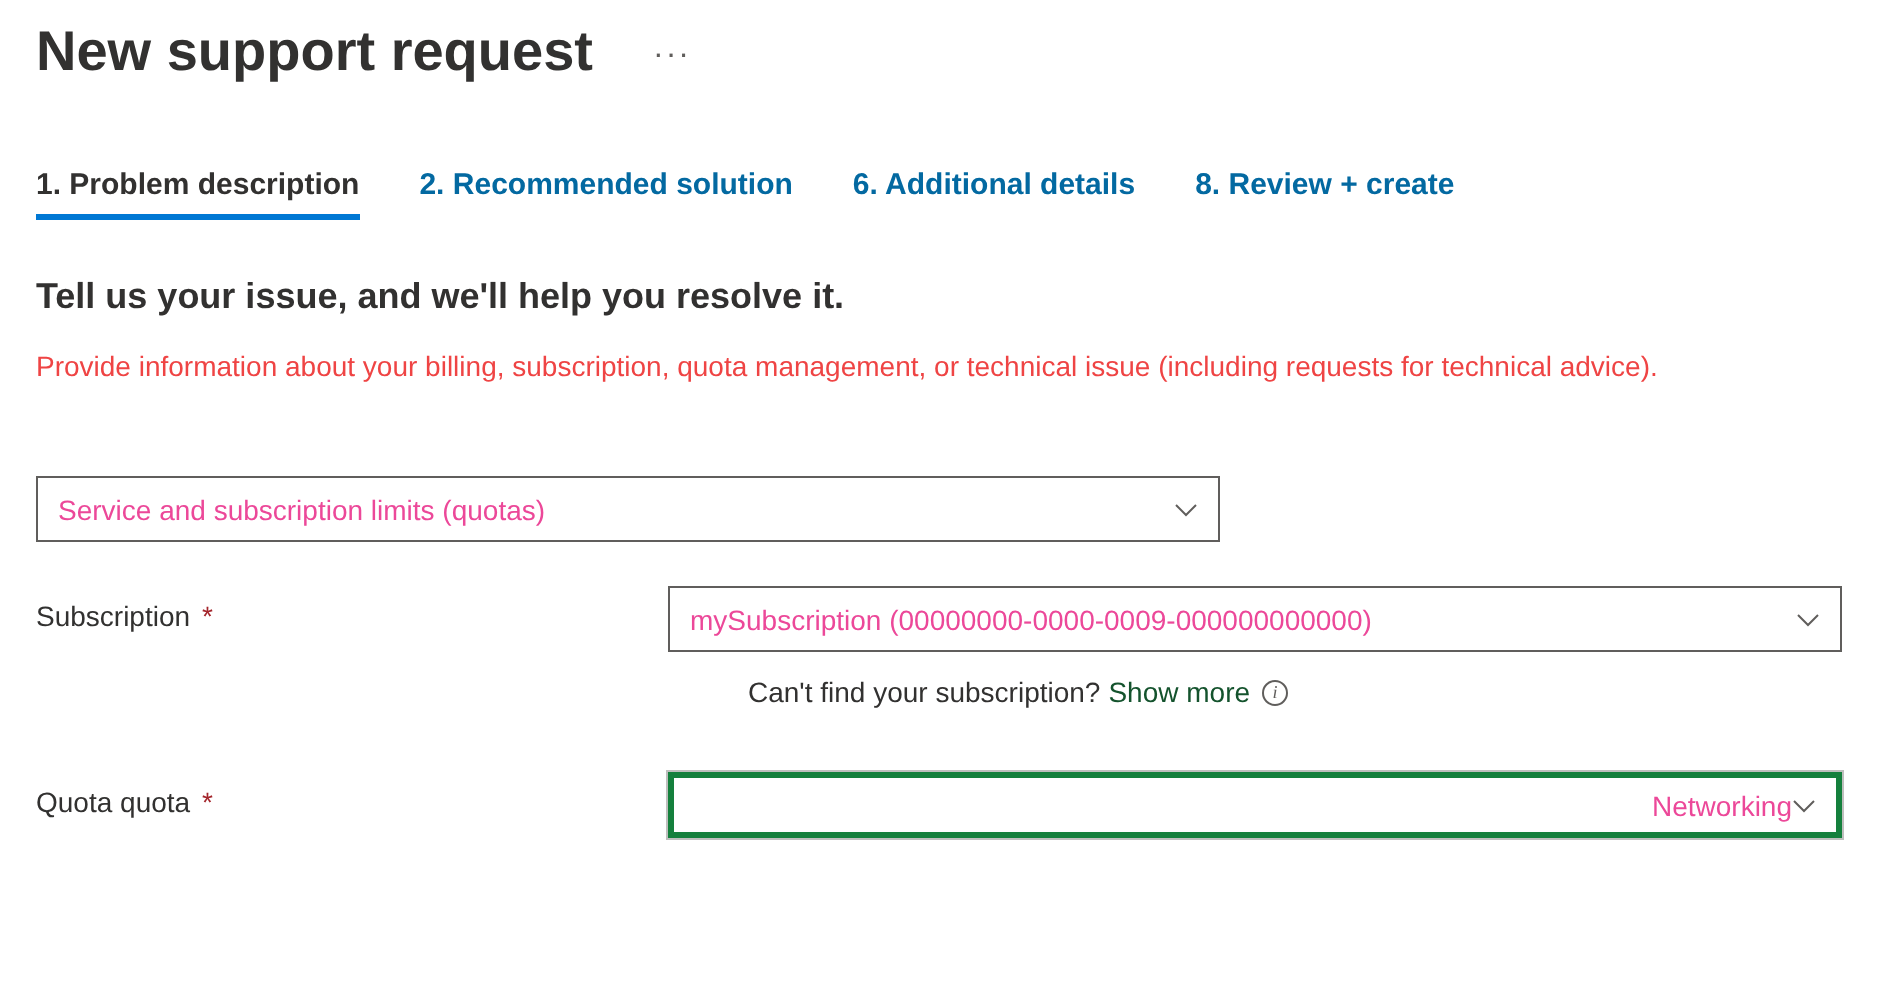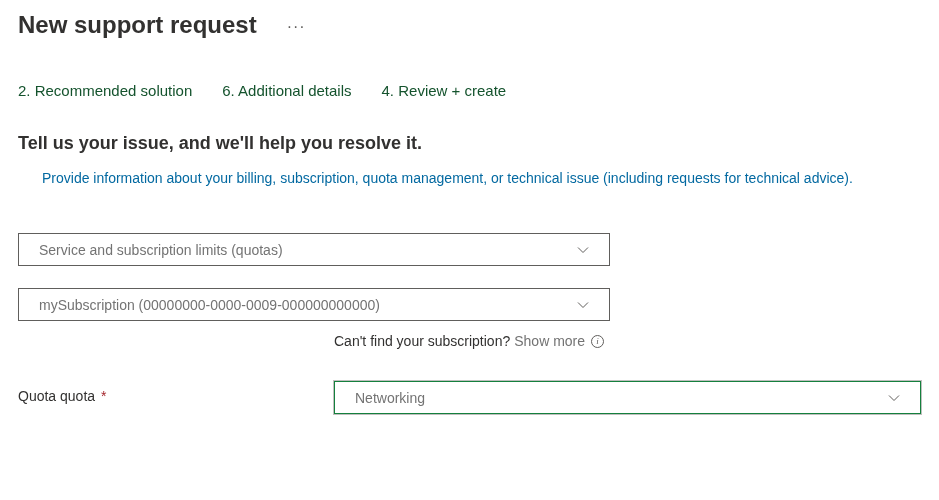--- a/index.html
+++ b/index.html
@@ -10,21 +10,21 @@
       padding: 0 18px;
       width: 939px;
     }
     .header-row {
       display: flex;
       align-items: center;
       margin-top: 10px;
       margin-bottom: 42px;
     }
     .page-title {
-      font-size: 24px;
+      font-size: 28px;
       font-weight: 600;
       color: #323130;
     }
     .ellipsis-btn {
       margin-left: 26px;
       color: #605e5c;
       font-size: 16px;
       letter-spacing: 1px;
       cursor: pointer;
       user-select: none;
@@ -32,42 +32,42 @@
       margin-top: 4px;
     }
     .tabs {
       display: flex;
       gap: 30px;
       border-bottom: none;
       margin-bottom: 28px;
     }
     .tab {
       font-size: 15px;
-      color: #14532d;
+      color: #0369a1;
       padding-bottom: 6px;
       cursor: pointer;
+      font-weight: bold;
     }
     .tab.active {
       color: #323130;
       font-weight: 600;
       border-bottom: 3px solid #0078d4;
     }
     .section-heading {
       font-size: 18px;
       font-weight: 600;
       color: #323130;
       margin-bottom: 14px;
     }
     .section-desc {
       font-size: 14px;
-      color: #0369a1;
+      color: #ef4444;
       line-height: 1.5;
       margin-bottom: 44px;
       max-width: 880px;
-      margin-left: 24px;
     }
     .form-row {
       display: flex;
       align-items: flex-start;
       margin-bottom: 22px;
     }
     .form-label-cell {
       width: 316px;
       flex-shrink: 0;
       font-size: 14px;
@@ -83,51 +83,53 @@
       max-width: 592px;
     }
     .select-box {
       width: 100%;
       height: 33px;
       border: 1px solid #605e5c;
       background: #ffffff;
       display: flex;
       align-items: center;
       justify-content: space-between;
-      padding: 0 20px;
-      font-size: 14px;
-      color: #737373;
+      padding: 0 10px;
+      font-size: 14px;
+      color: #ec4899;
       cursor: pointer;
     }
     .select-box.highlighted {
-      border: 1px solid #15803d;
+      border: 3px solid #15803d;
       outline: 1px solid rgba(96,94,92,0.4);
+      justify-content: flex-end;
     }
     .chevron {
       width: 12px;
       height: 12px;
       flex-shrink: 0;
     }
     .helper-row {
       display: flex;
       margin-top: -10px;
       margin-bottom: 32px;
+      gap: 40px;
     }
     .helper-spacer {
       width: 316px;
       flex-shrink: 0;
     }
     .helper-text {
       font-size: 14px;
       color: #323130;
       display: flex;
       align-items: center;
     }
     .helper-text a {
-      color: #737373;
+      color: #14532d;
       text-decoration: none;
       cursor: pointer;
       margin-left: 4px;
     }
     .info-icon {
       width: 13px;
       height: 13px;
       border: 1px solid #605e5c;
       border-radius: 50%;
       display: inline-flex;
@@ -143,40 +145,45 @@
   </style>
 </head>
 <body>
 
 <div class="header-row">
   <h1 class="page-title">New support request</h1>
   <span class="ellipsis-btn">···</span>
 </div>
 
 <div class="tabs">
+  <div class="tab active">1. Problem description</div>
   <div class="tab">2. Recommended solution</div>
   <div class="tab">6. Additional details</div>
-  <div class="tab">4. Review + create</div>
+  <div class="tab">8. Review + create</div>
 </div>
 
 <div class="section-heading">Tell us your issue, and we'll help you resolve it.</div>
 <div class="section-desc">Provide information about your billing, subscription, quota management, or technical issue (including requests for technical advice).</div>
 
 <div class="form-row">
   <div class="form-input-cell">
     <div class="select-box">
       <span>Service and subscription limits (quotas)</span>
       <svg class="chevron" viewBox="0 0 12 12">
           <path d="M1 3.5 L6 8.5 L11 3.5" stroke="#605e5c" stroke-width="1" fill="none"></path>
         </svg>
     </div>
   </div>
 </div>
 
 <div class="form-row">
+  <div class="form-label-cell">
+    <span>Subscription</span>
+    <span class="req">*</span>
+  </div>
   <div class="form-input-cell">
     <div class="select-box">
       <span>mySubscription (00000000-0000-0009-000000000000)</span>
       <svg class="chevron" viewBox="0 0 12 12">
           <path d="M1 3.5 L6 8.5 L11 3.5" stroke="#605e5c" stroke-width="1" fill="none"></path>
         </svg>
     </div>
   </div>
 </div>
 

